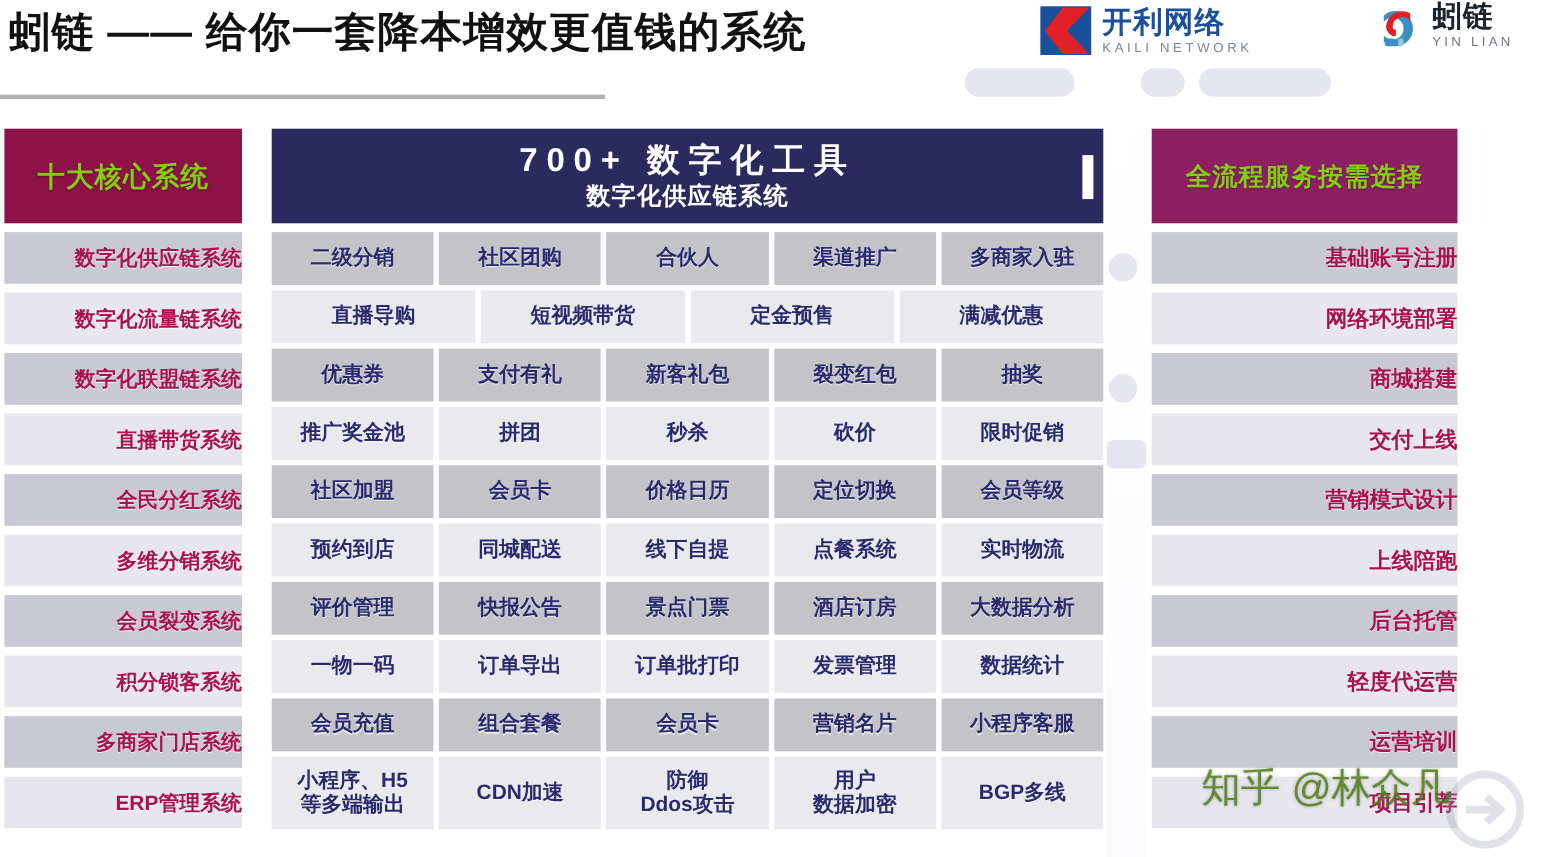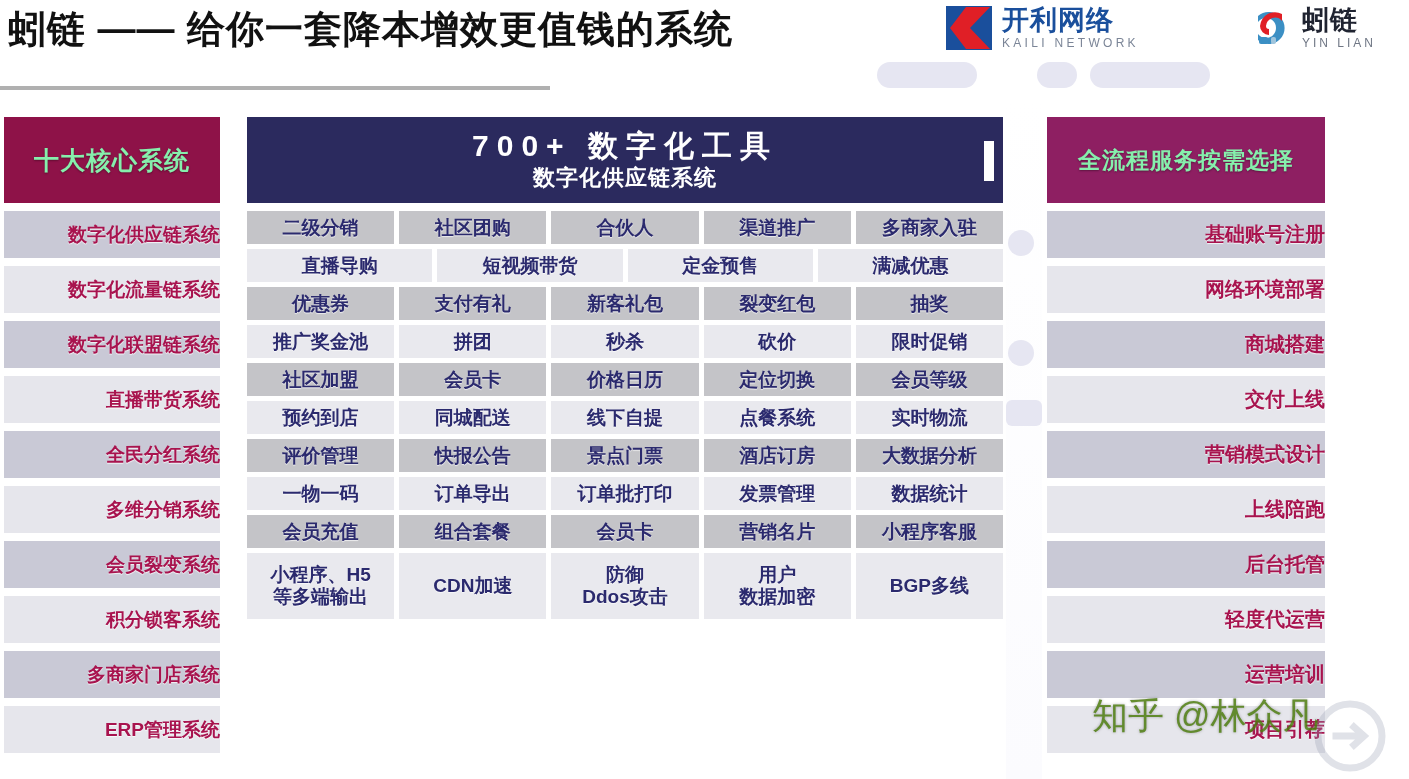--- a/index.html
+++ b/index.html
@@ -31,34 +31,34 @@
     position:absolute; left:0; top:86px; width:550px; height:4px;
     background:#b0b0b0; z-index:3;
   }
 
   .logo-kaili { position:absolute; left:944px; top:2px; height:52px; display:flex; align-items:center; z-index:4; }
   .logo-kaili .mark { width:52px; height:48px; margin-right:6px; }
   .logo-kaili .txt { display:flex; flex-direction:column; }
   .logo-kaili .cn { font-size:27px; font-weight:bold; color:#1a4f9c; line-height:1.0; letter-spacing:1px;}
   .logo-kaili .en { font-size:12px; color:#7b8597; letter-spacing:3.3px; margin-top:2px;}
 
-  .logo-yinlian { position:absolute; left:1248px; top:2px; height:52px; display:flex; align-items:center; z-index:4;}
+  .logo-yinlian { position:absolute; left:1248px; top:2px; height:52px; display:flex; z-index:4;}
   .logo-yinlian .mark { width:48px; height:48px; margin-right:6px;}
   .logo-yinlian .txt { display:flex; flex-direction:column; }
   .logo-yinlian .cn { font-size:27px; font-weight:bold; color:#1f2330; line-height:1.0; letter-spacing:1px;}
   .logo-yinlian .en { font-size:12px; color:#6f7684; letter-spacing:3px; margin-top:2px;}
 
   
   .col-left  { position:absolute; left:4px;  top:117px; width:216px; z-index:2;}
   .col-right { position:absolute; left:1047px; top:117px; width:278px; z-index:2;}
   .center    { position:absolute; left:247px; top:117px; width:756px; z-index:2;}
 
   .side-head {
     height:86px; display:flex; align-items:center; justify-content:center;
-    color:#86efac; font-weight:bold; font-size:25px; letter-spacing:1px;
+    color:#84cc16; font-weight:bold; font-size:25px; letter-spacing:1px;
     text-shadow:0 1px 2px rgba(0,0,0,.35);
   }
   .side-head.left  { background:#8e1248; }
   .side-head.right { background:#8e1f62; font-size:23px;}
 
   .side-list { margin-top:8px; }
   .side-item {
     height:47px; margin-bottom:8px;
     display:flex; align-items:center; justify-content:flex-end;
     font-size:19px; font-weight:bold; color:#a8134e;
@@ -73,21 +73,21 @@
     height:86px; background:#2b2a5e; position:relative;
     display:flex; flex-direction:column; align-items:center; justify-content:center;
     color:#ffffff;
   }
   .banner .l1 { font-size:30px; font-weight:bold; letter-spacing:8px; line-height:1.15;}
   .banner .l2 { font-size:22px; font-weight:bold; letter-spacing:1px; line-height:1.2; margin-top:2px;}
   .banner .tick { position:absolute; right:9px; top:24px; width:10px; height:40px; background:#ffffff; }
 
   
   .grid { margin-top:8px; display:flex; flex-direction:column; }
-  .grid-row { display:flex; margin-bottom:5px; height:33px; }
+  .grid-row { display:flex; margin-bottom:5px; height:48px; }
   .grid-row:last-child { height:66px; margin-bottom:0; }
   .cell {
     flex:1 1 0; margin-right:5px;
     display:flex; align-items:center; justify-content:center; text-align:center;
     font-size:19px; font-weight:bold; color:#2b2a6e;
     line-height:1.15; padding:0 2px;
     text-shadow:0 1px 1px rgba(255,255,255,.7);
   }
   .cell:last-child { margin-right:0; }
   .grid-row.odd  .cell { background:#c4c4c8; }

